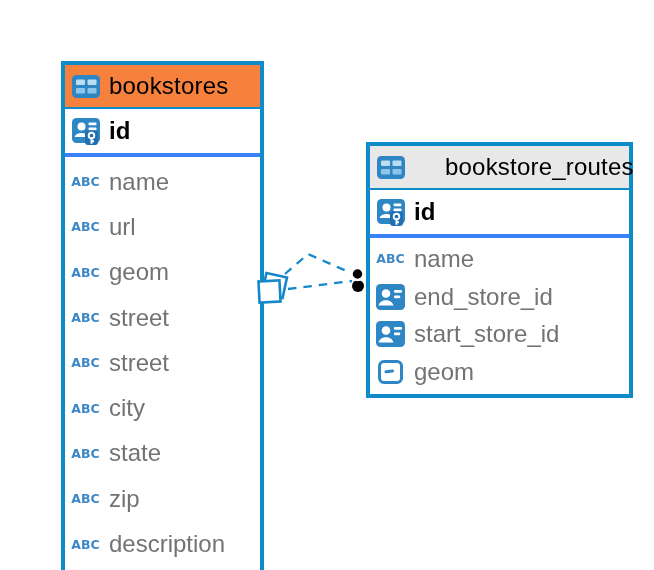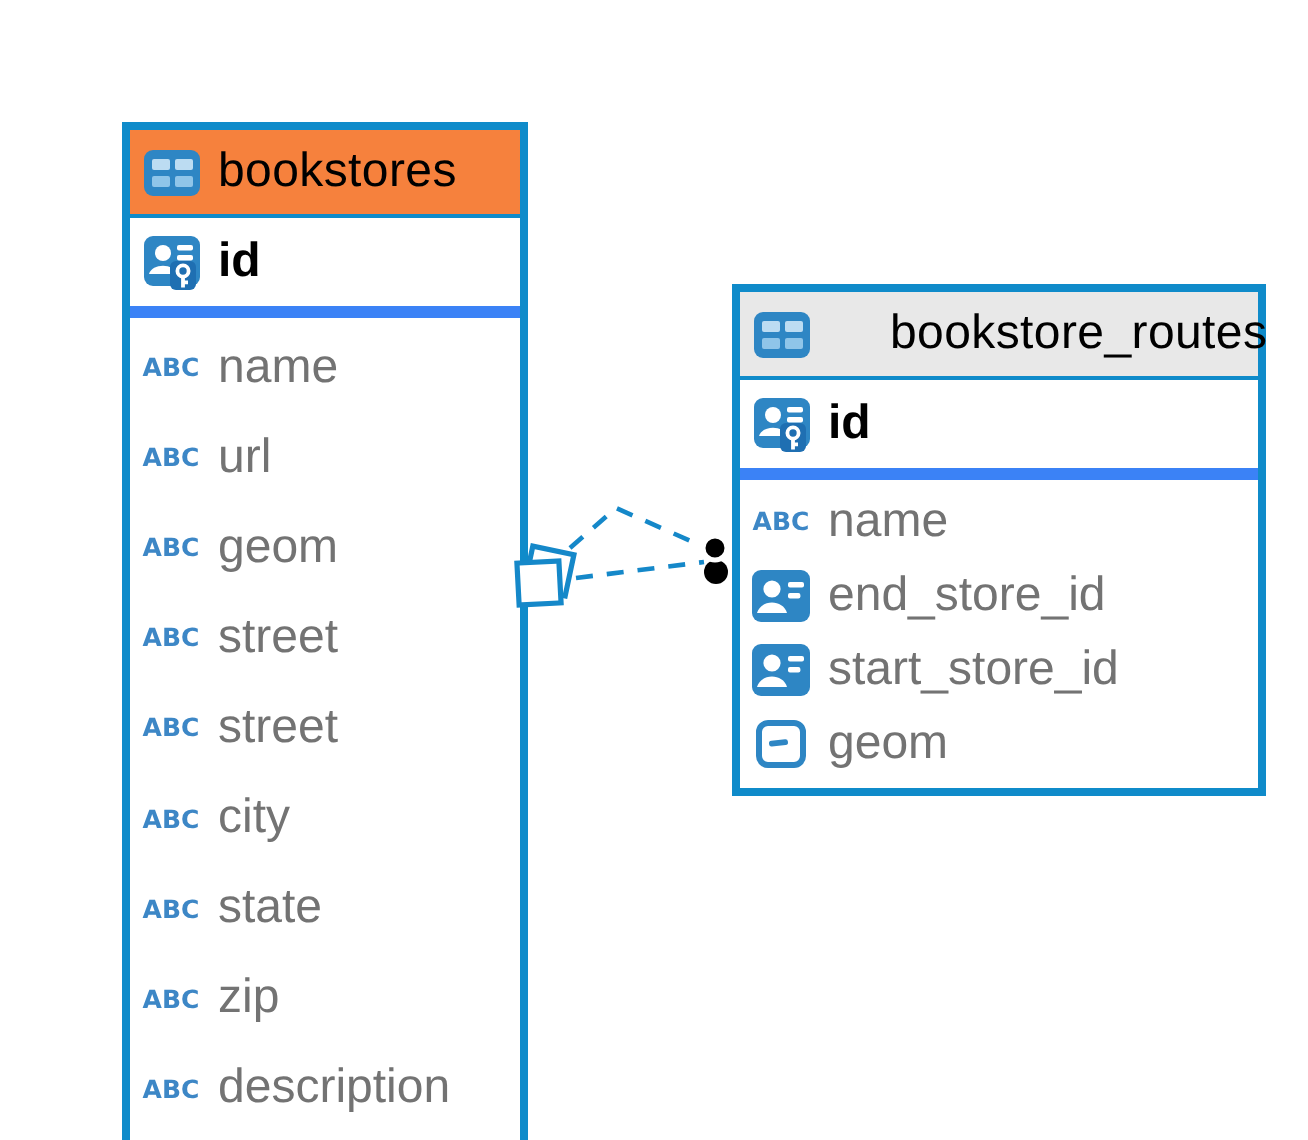--- a/index.html
+++ b/index.html
@@ -27,21 +27,21 @@
     padding:0 4px 0 6px;
     border-bottom:2px solid #0f8bca;
     flex:0 0 42px;
   }
   .tbl-title{
     font-size:24px;color:#000;white-space:nowrap;letter-spacing:0.2px;
   }
   .pk-row{
     display:flex;align-items:center;gap:9px;
     padding:0 4px 0 6px;
-    border-bottom:6px solid #3b82f6;
+    border-bottom:4px solid #3b82f6;
     flex:0 0 44px;
   }
   .pk-label{font-size:24px;font-weight:bold;color:#000;}
   .cols{
     flex:1;display:flex;flex-direction:column;
     padding:2px 0 3px 0;
   }
   .col-row{
     flex:1;display:flex;align-items:center;gap:9px;
     padding:0 4px 0 6px;

